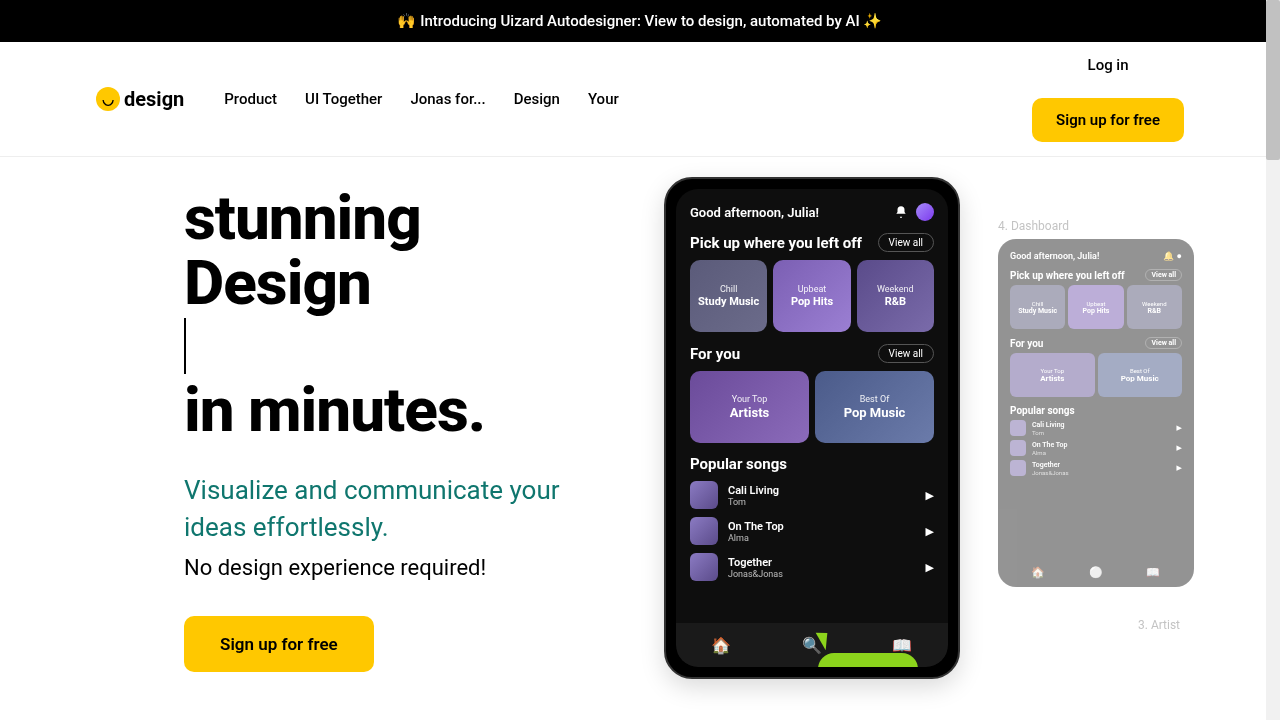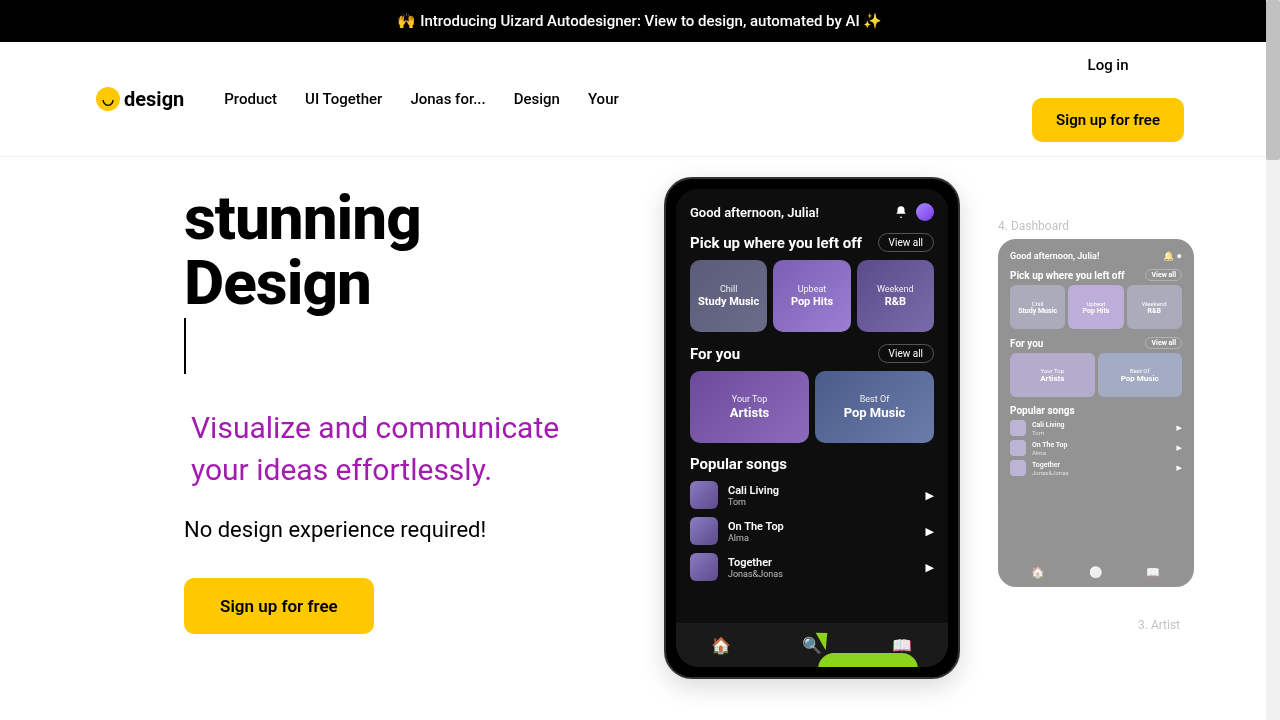--- a/index.html
+++ b/index.html
@@ -14,22 +14,22 @@
 .nav-link { font-size: 15px; color: #000; font-weight: 500; cursor: pointer; }
 .nav-right { margin-left: auto; display: flex; align-items: center; gap: 24px; flex-direction: column; }
 .login { font-size: 15px; font-weight: 500; cursor: pointer; }
 .signup-btn { background: #ffc800; border: none; border-radius: 10px; padding: 13px 24px; font-size: 15px; font-weight: 600; cursor: pointer; }
 
 .hero { display: flex; padding: 20px 96px 0 184px; gap: 60px; }
 .hero-left { flex: 0 0 420px; padding-top: 8px; }
 .hero-title { font-size: 62px; font-weight: 800; line-height: 1.05; color: #000; letter-spacing: -1px; }
 .cursor-line { height: 62px; display: flex; align-items: center; }
 .cursor { width: 2px; height: 56px; background: #000; }
-.hero-sub { font-size: 30px; color: #a21caf; margin-top: 30px; line-height: 1.4; margin-left: 7px; }
-.hero-sub2 { font-size: 22px; color: #000; margin-top: 26px; }
+.hero-sub { font-size: 26px; color: #0f766e; margin-top: 30px; line-height: 1.4; }
+.hero-sub2 { font-size: 22px; color: #000; margin-top: 10px; }
 .hero-cta { margin-top: 36px; background: #ffc800; border: none; border-radius: 10px; padding: 18px 36px; font-size: 17px; font-weight: 600; cursor: pointer; }
 
 .hero-right { flex: 1; position: relative; display: flex; gap: 38px; }
 
 .phone { width: 296px; height: 502px; background: #000; border-radius: 28px; padding: 10px; position: relative; box-shadow: 0 8px 24px rgba(0,0,0,.15); border: 2px solid #333; }
 .phone-inner { background: #0e0e0e; border-radius: 22px; height: 100%; padding: 14px 14px 0 14px; color: #fff; overflow: hidden; position: relative; }
 
 .greeting-row { display: flex; align-items: center; justify-content: space-between; margin-bottom: 12px; }
 .greeting { font-size: 13px; font-weight: 600; }
 .greeting-icons { display: flex; gap: 8px; align-items: center; }
@@ -112,20 +112,21 @@
 </nav>
 
 <div class="hero">
   <div class="hero-left">
     <h1 class="hero-title">
       <div>stunning</div>
       <div>Design</div>
       <div class="cursor-line">
           <span class="cursor"></span>
         </div>
+      <div>in minutes.</div>
     </h1>
     <p class="hero-sub">Visualize and communicate your ideas effortlessly.</p>
     <p class="hero-sub2">No design experience required!</p>
     <button class="hero-cta">Sign up for free</button>
   </div>
 
   <div class="hero-right">
     <div class="phone">
       <div class="phone-inner">
         <div class="greeting-row">

